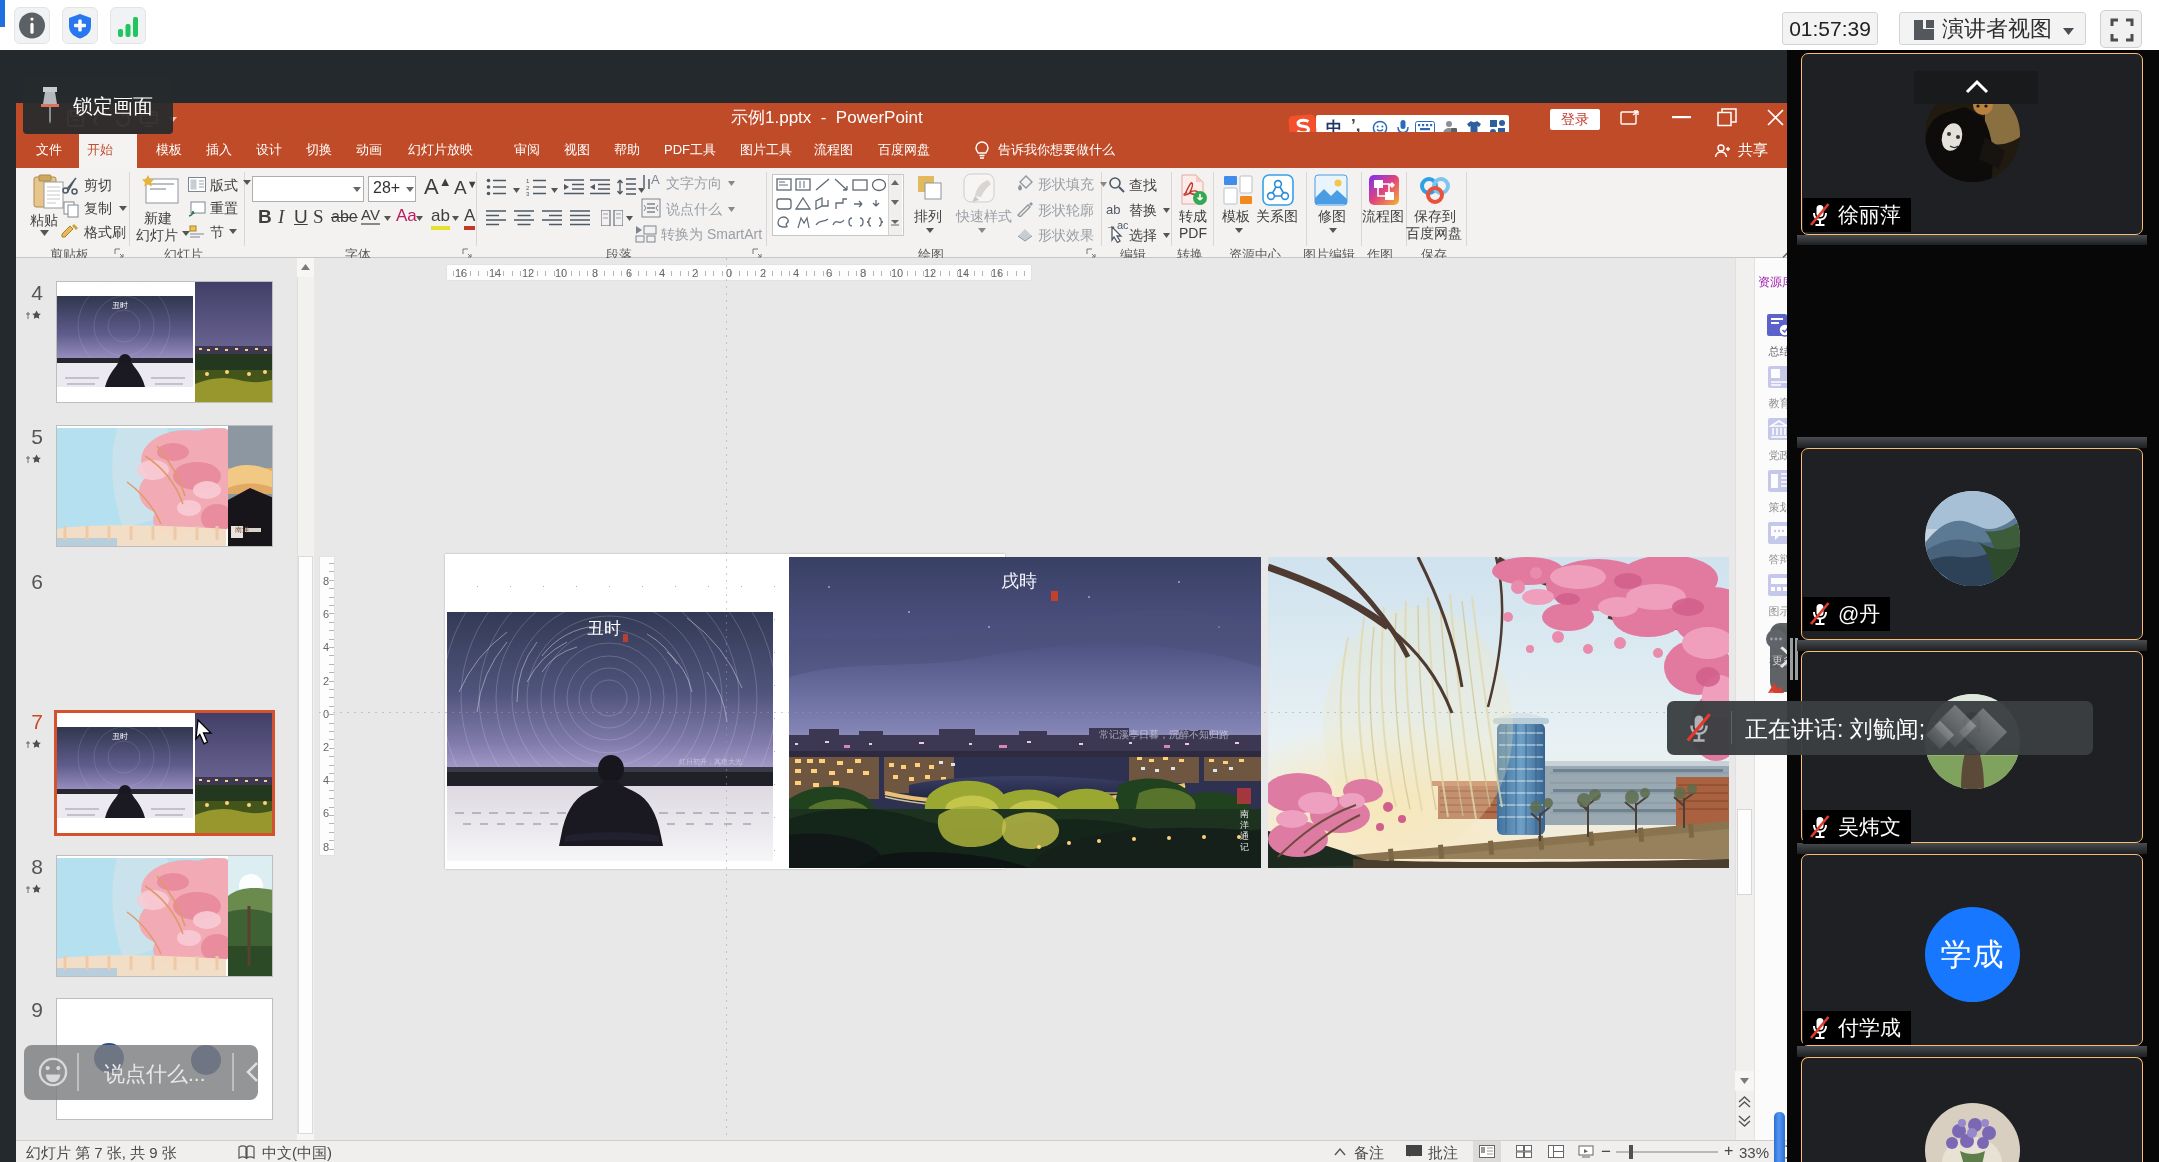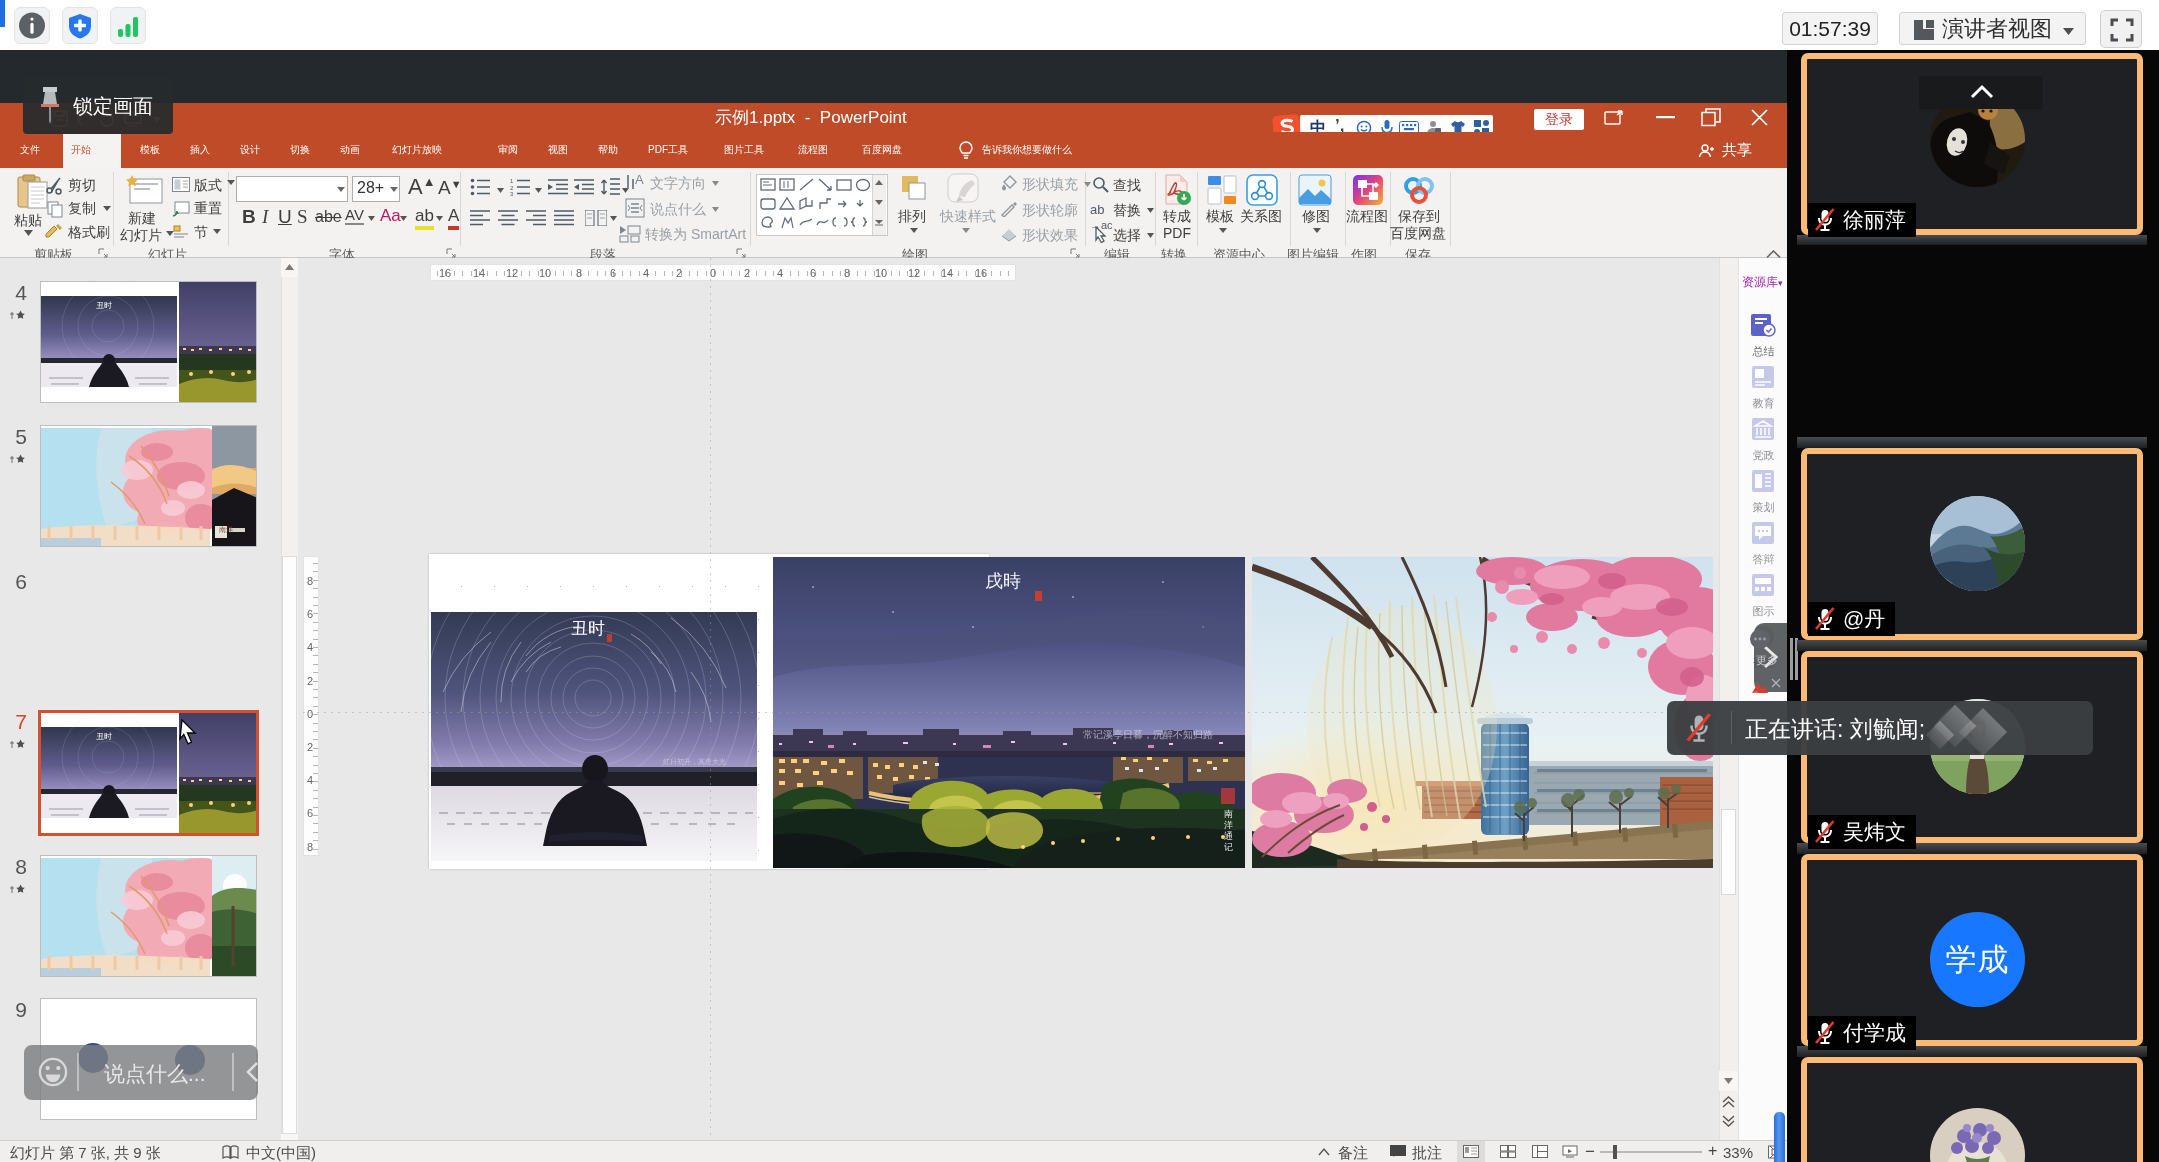--- a/index.html
+++ b/index.html
@@ -1,31 +1,31 @@
 <!DOCTYPE html>
 <html><head><meta charset="utf-8">
 <style>
 *{margin:0;padding:0;box-sizing:border-box}
 html,body{width:2159px;height:1162px;overflow:hidden}
 body{font-family:"Liberation Sans",sans-serif;position:relative;background:#0a0a0a}
 .ab{position:absolute}
 #topbar{left:0;top:0;width:2159px;height:50px;background:#ffffff}
 .tbtn{top:7px;width:36px;height:37px;background:#f1f2f3;border:1px solid #e2e4e6;border-radius:6px}
 #share{left:0;top:50px;width:1787px;height:1112px;background:#24292d}
-#ppt{left:0;top:53px;width:1787px;height:1035px}
+#ppt{left:16px;top:53px;width:1787px;height:1035px}
 #titlebar{left:0;top:0;width:1787px;height:29px;background:#c04b28}
 #tabrow{left:0;top:29px;width:1787px;height:36px;background:#c04b28}
-.tab{position:absolute;top:0;height:36px;line-height:36px;color:#fff;font-size:10px;white-space:nowrap}
+.tab{position:absolute;top:0;height:36px;line-height:36px;color:#fff;font-size:13px;white-space:nowrap}
 #ribbon{left:0;top:65px;width:1787px;height:90px;background:#f3f2f1;border-bottom:1px solid #c9c7c5}
 .glabel{position:absolute;top:78px;font-size:13px;color:#5c5c5c;white-space:nowrap}
 .gsep{position:absolute;top:4px;height:74px;width:1px;background:#d9d7d5}
 #docarea{left:0;top:155px;width:1787px;height:882px;background:#e9e8e8}
 #statusbar{left:0;top:1037px;width:1787px;height:22px;background:#f0efee;border-top:1px solid #d0cecd;font-size:15px;color:#4a4a4a}
 #rightpanel{left:1787px;top:50px;width:372px;height:1112px;background:#070708}
-.tile{position:absolute;left:14px;width:342px;background:#1e2023;border:6px solid #fdba74;border-radius:7px}
+.tile{position:absolute;left:14px;width:342px;background:#1e2023;border:1px solid #fdba74;border-radius:7px}
 .avatar{position:absolute;left:123px;border-radius:50%;width:95px;height:95px;overflow:hidden}
 .nlabel{position:absolute;left:1px;background:#000;color:#fff;font-size:21px;height:34px;display:flex;align-items:center;padding:0 10px 0 6px;gap:7px}
 .micico{width:22px;height:24px;flex:0 0 auto}
 svg{display:block}
 .rtx{font-size:14px;color:#3f3f3f;white-space:nowrap}
 .rtxg{font-size:14px;color:#999fa5;white-space:nowrap}
 .thumb{position:absolute;left:40px;width:217px;height:122px;background:#fff;border:1px solid #bdbdbd;overflow:hidden}
 .tnum{position:absolute;left:8px;width:26px;text-align:center;font-size:21px;color:#555}
 .tstar{position:absolute;left:10px;width:22px;height:14px}
 .ritem{position:absolute;left:0;width:49px;text-align:center;font-size:11px;color:#6a6a74}

